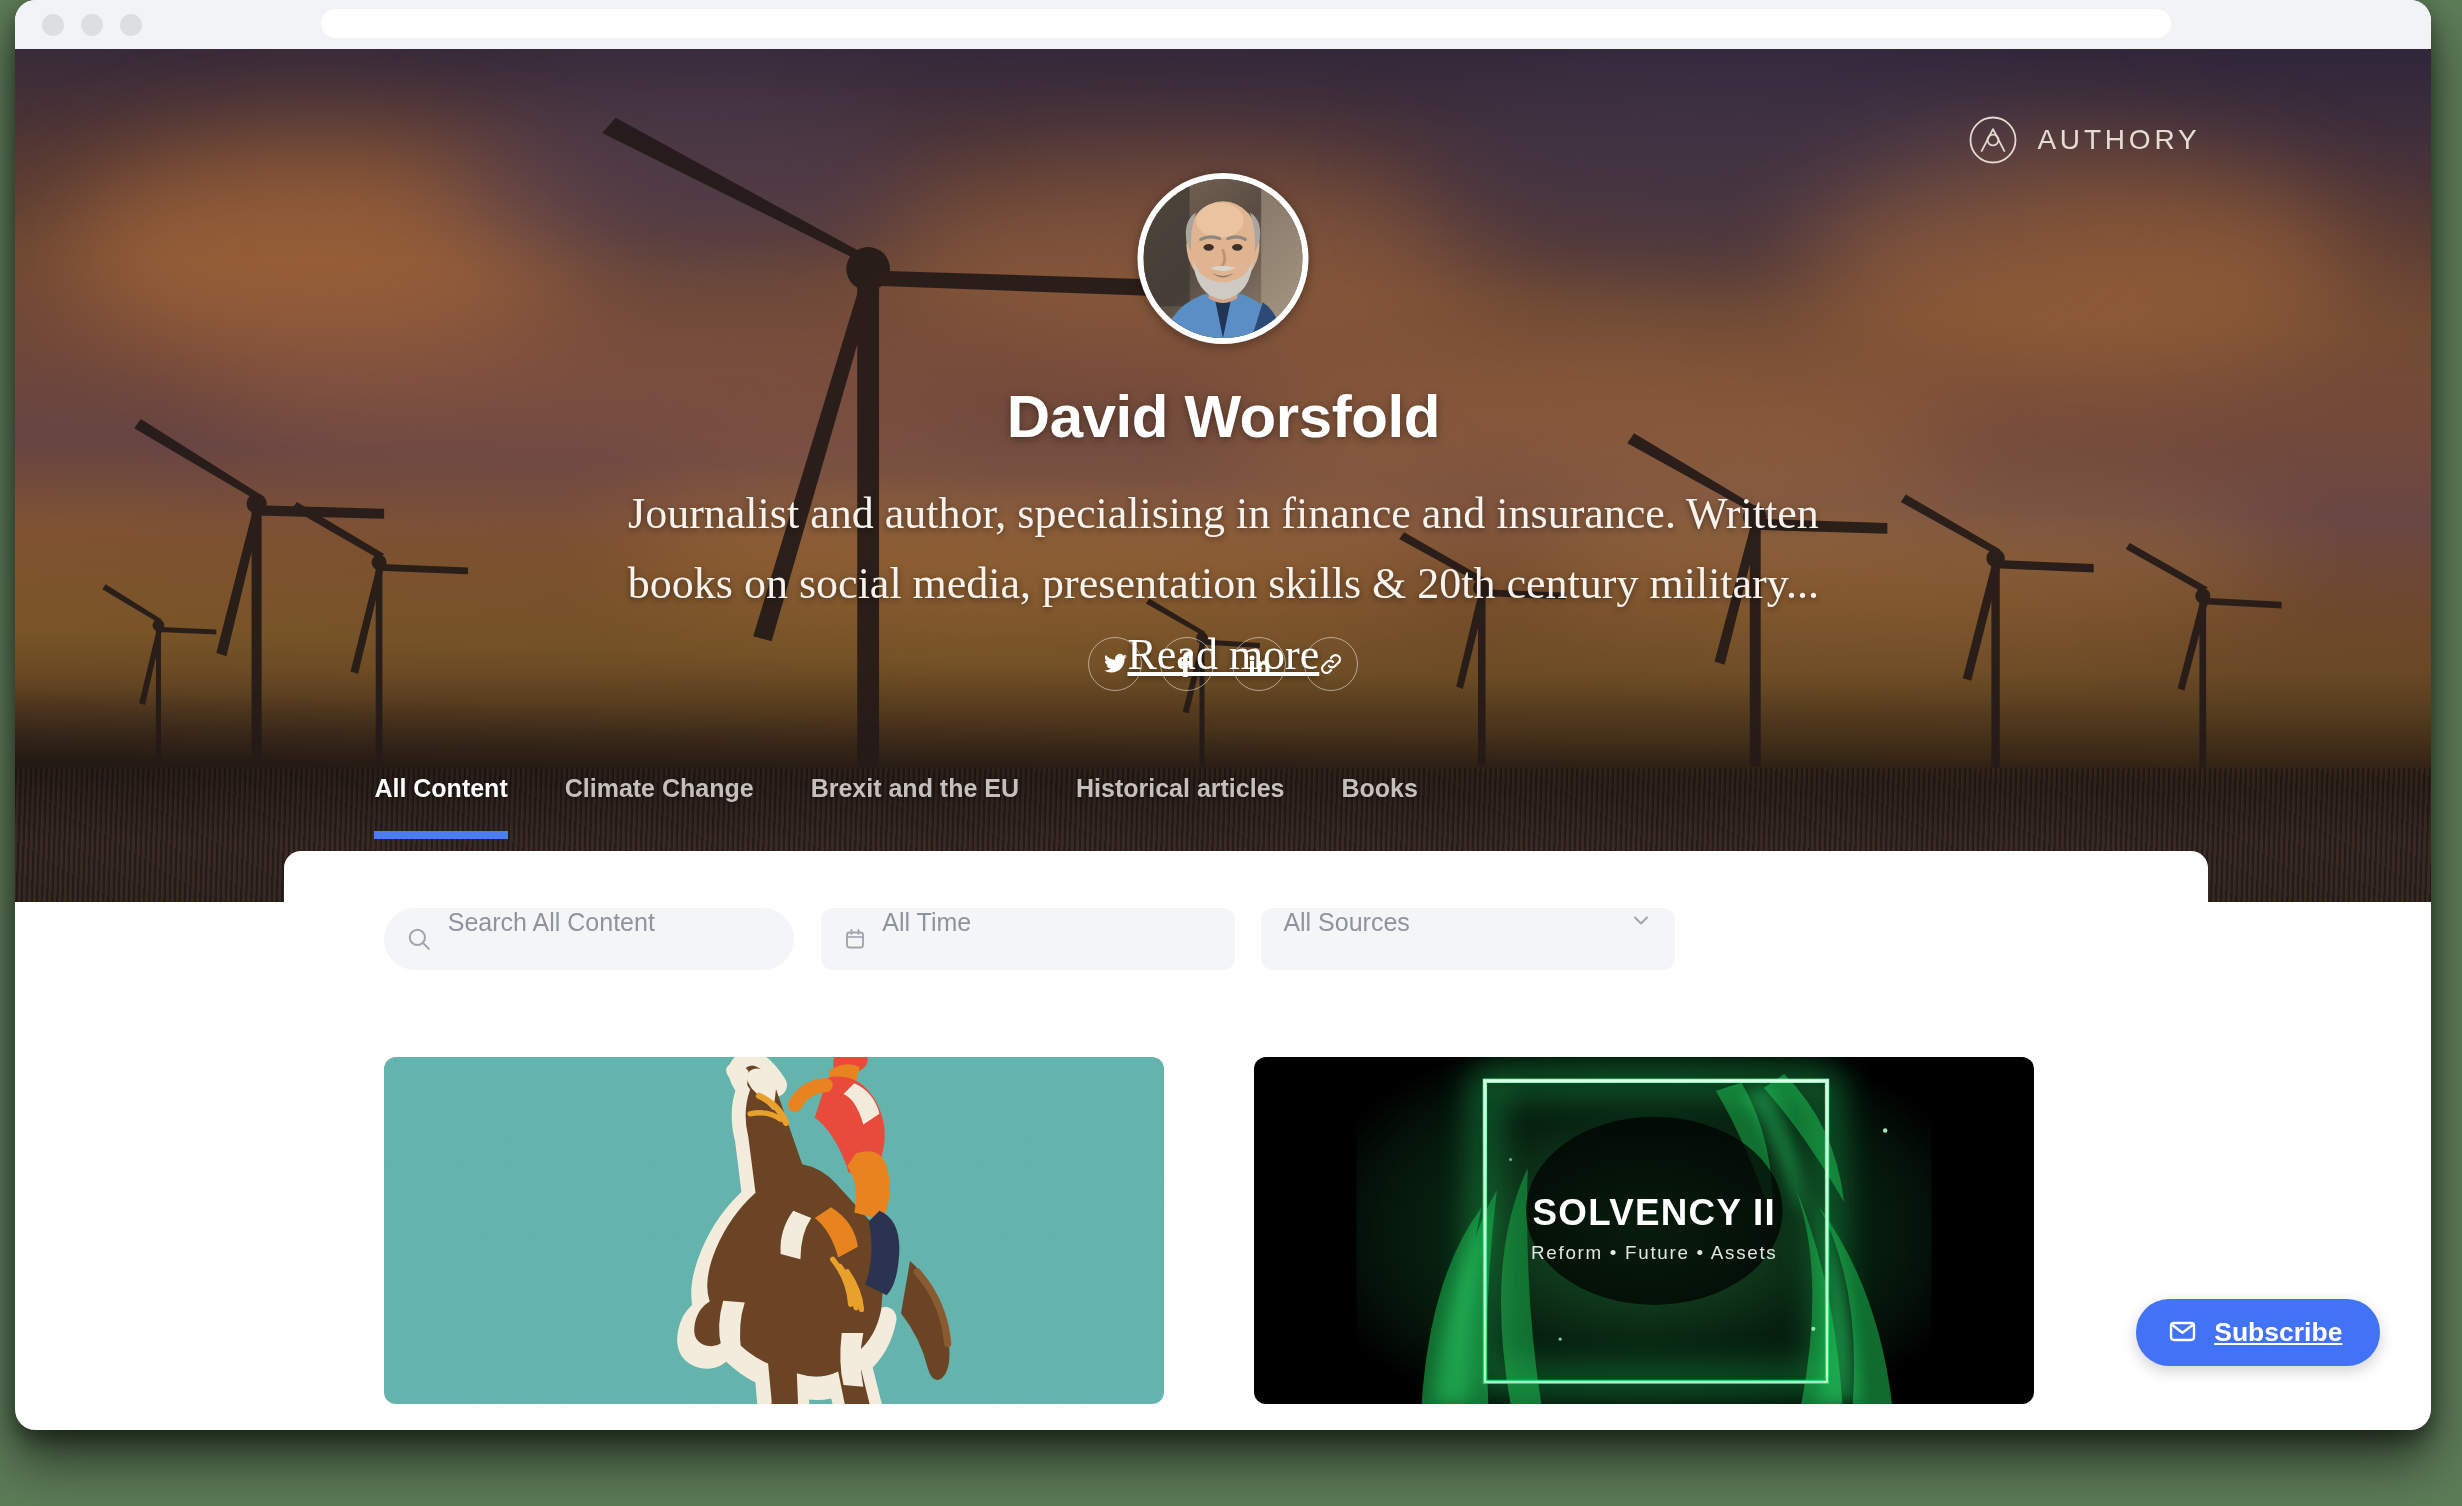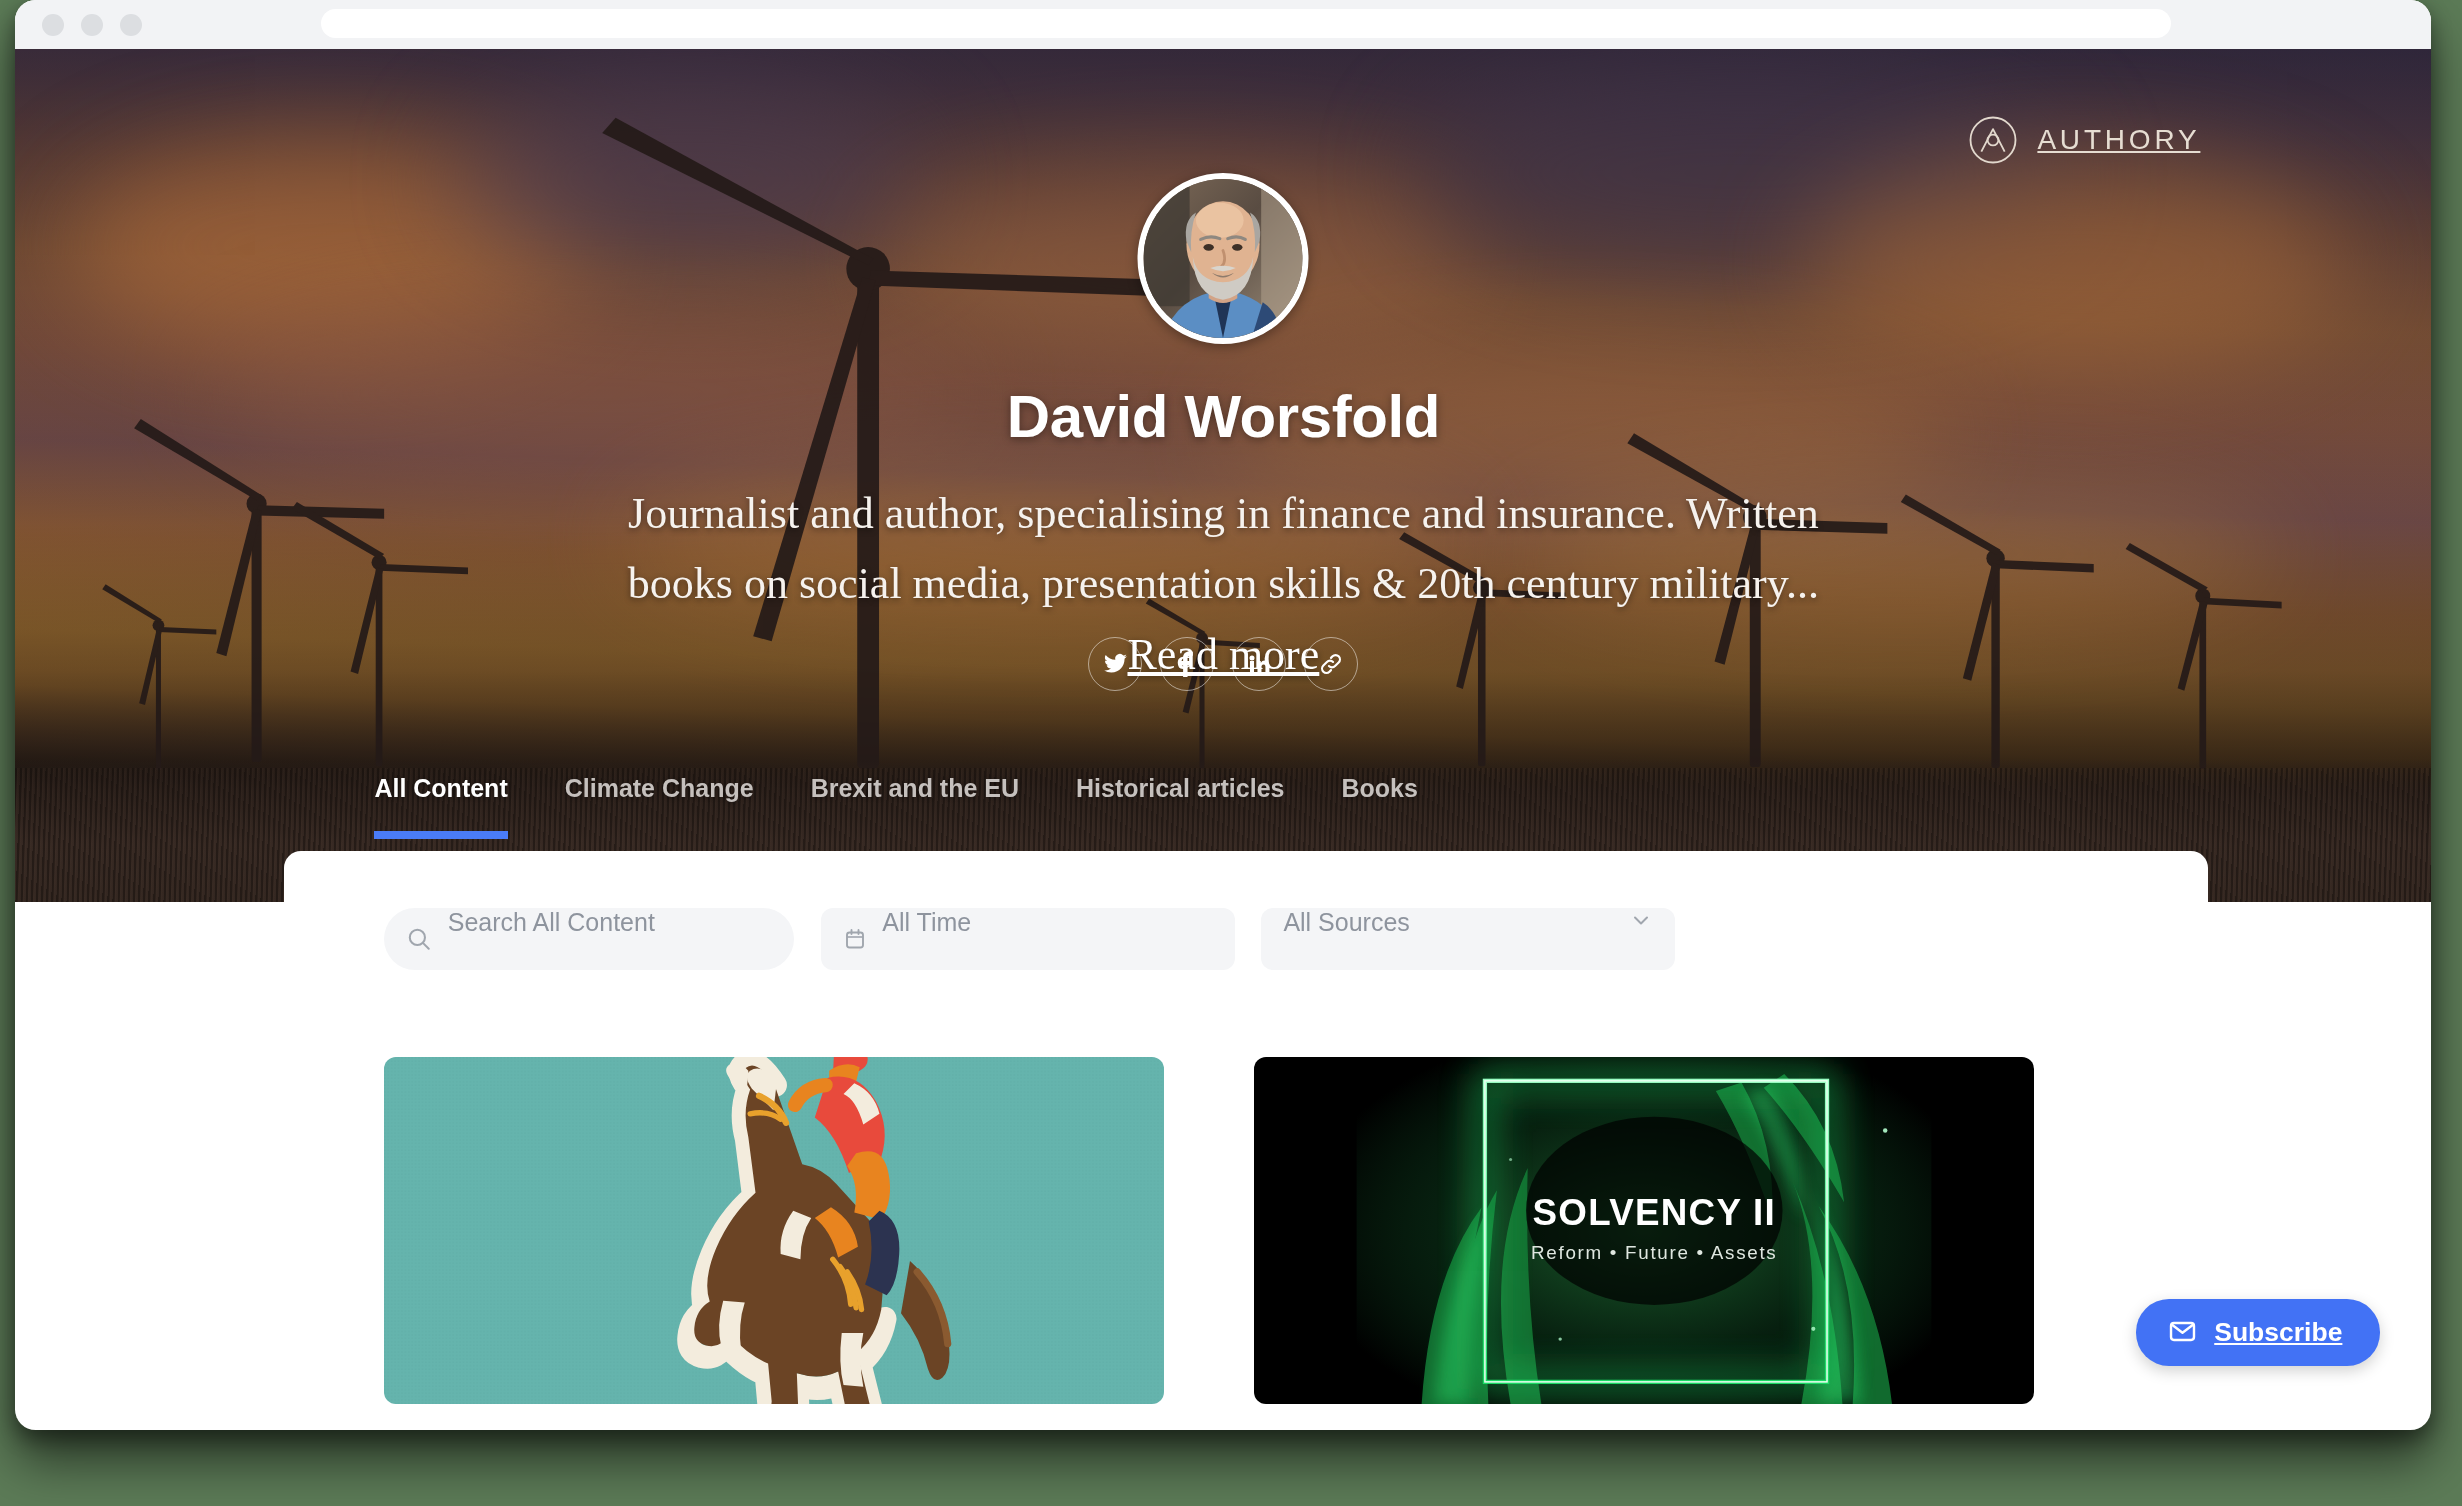--- a/index.html
+++ b/index.html
@@ -146,21 +146,20 @@
   }
   #authory-mark {
     width: 50px; height: 50px;
   }
   #authory-wordmark {
     color: #e6ddd2;
     font-size: 28px;
     letter-spacing: 3.8px;
     font-weight: 300;
     font-family: "Liberation Sans", sans-serif;
-    text-decoration: underline;
   }
 
   
   #avatar {
     position: absolute;
     left: 50%;
     transform: translateX(-50%);
     top: 124px;
     width: 171px;
     height: 171px;

